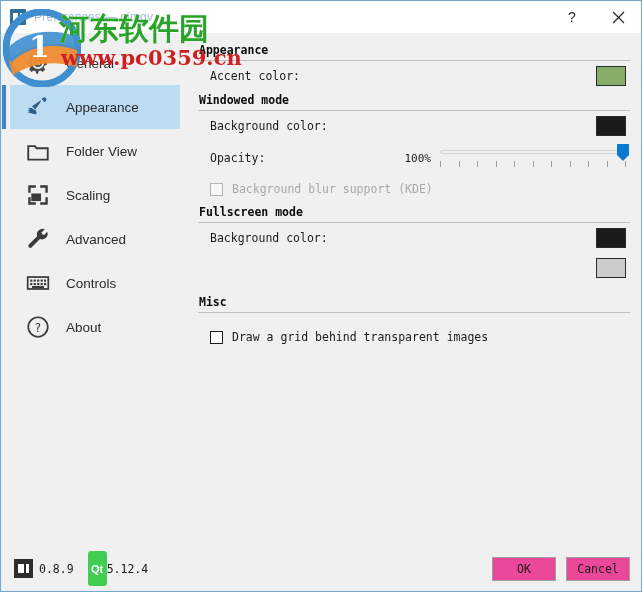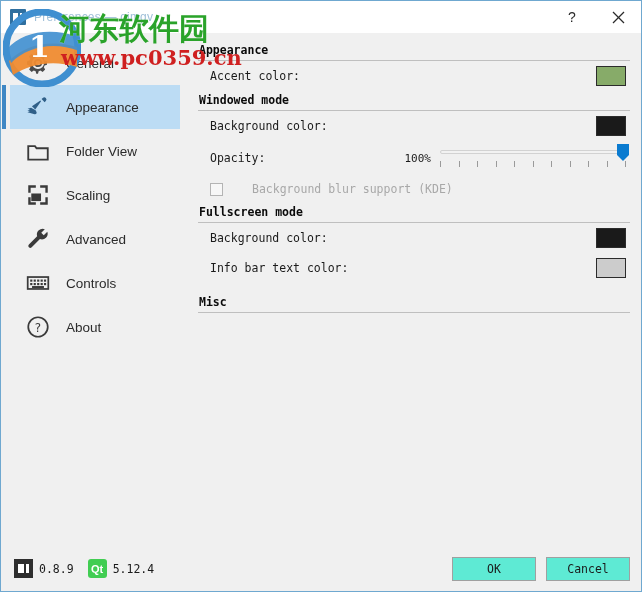--- a/index.html
+++ b/index.html
@@ -252,21 +252,21 @@
   }
   .cbox.disabled {
     border-color: #b4b4b4;
     background: #f7f7f7;
   }
   .check-label {
     font-family: "DejaVu Sans Mono", "Liberation Mono", monospace;
     font-size: 11.5px;
     color: #1a1a1a;
   }
-  .check-label.disabled { color: #a8a8a8; margin-left: 20px; }
+  .check-label.disabled { color: #a8a8a8; }
 
   
   .footer {
     position: absolute;
     left: 1px;
     right: 1px;
     bottom: 1px;
     height: 43px;
     background: #f0f0f0;
     display: flex;
@@ -300,42 +300,41 @@
     width: 6px; height: 9px;
     background: #ffffff;
   }
   .qimgv-badge .b2 {
     position: absolute;
     left: 12px; top: 5px;
     width: 3px; height: 9px;
     background: #ffffff;
   }
   .qt-badge {
-    width: 19px; height: 19px;
+    width: 19px; height: 35px;
     background: #41cd52;
     border-radius: 3px;
     color: #ffffff;
     font-size: 11px;
     font-weight: bold;
     display: flex;
     align-items: center;
     justify-content: center;
-    margin-right: 6px;
     flex: 0 0 auto;
     font-family: "Liberation Sans", sans-serif;
   }
   .ver-text {
     font-family: "DejaVu Sans Mono", "Liberation Mono", monospace;
     font-size: 11.5px;
     color: #1a1a1a;
   }
   .btn {
-    width: 84px;
+    width: 64px;
     height: 24px;
-    background: #5eead4;
+    background: #ec4899;
     border: 1px solid #a0a0a0;
     box-sizing: border-box;
     font-family: "DejaVu Sans Mono", "Liberation Mono", monospace;
     font-size: 11.5px;
     color: #1a1a1a;
     display: flex;
     align-items: center;
     justify-content: center;
     margin-left: 10px;
   }
@@ -532,28 +531,31 @@
     <div class="sec-head">Fullscreen mode</div>
     <div class="sec-rule"></div>
 
     <div class="row">
       <span class="row-label">Background color:</span>
       <span class="spacer"></span>
       <span class="swatch" style="background:#1a1a1a"></span>
     </div>
 
     <div class="row">
-      <span class="row-label">Info bar text color:</span>
       <span class="spacer"></span>
       <span class="swatch" style="background:#cccccc"></span>
     </div>
 
     <div class="sec-head" style="margin-top:12px">Misc</div>
     <div class="sec-rule"></div>
 
+    <div class="check-row" style="margin-top:10px">
+      <span class="cbox"></span>
+      <span class="check-label">Draw a grid behind transparent images</span>
+    </div>
 
   </div>
 
   <div class="footer-rule"></div>
   <div class="footer">
     <div class="ver-block">
       <span class="qimgv-badge">
         <span class="b1"></span>
           <span class="b2"></span>
       </span>

